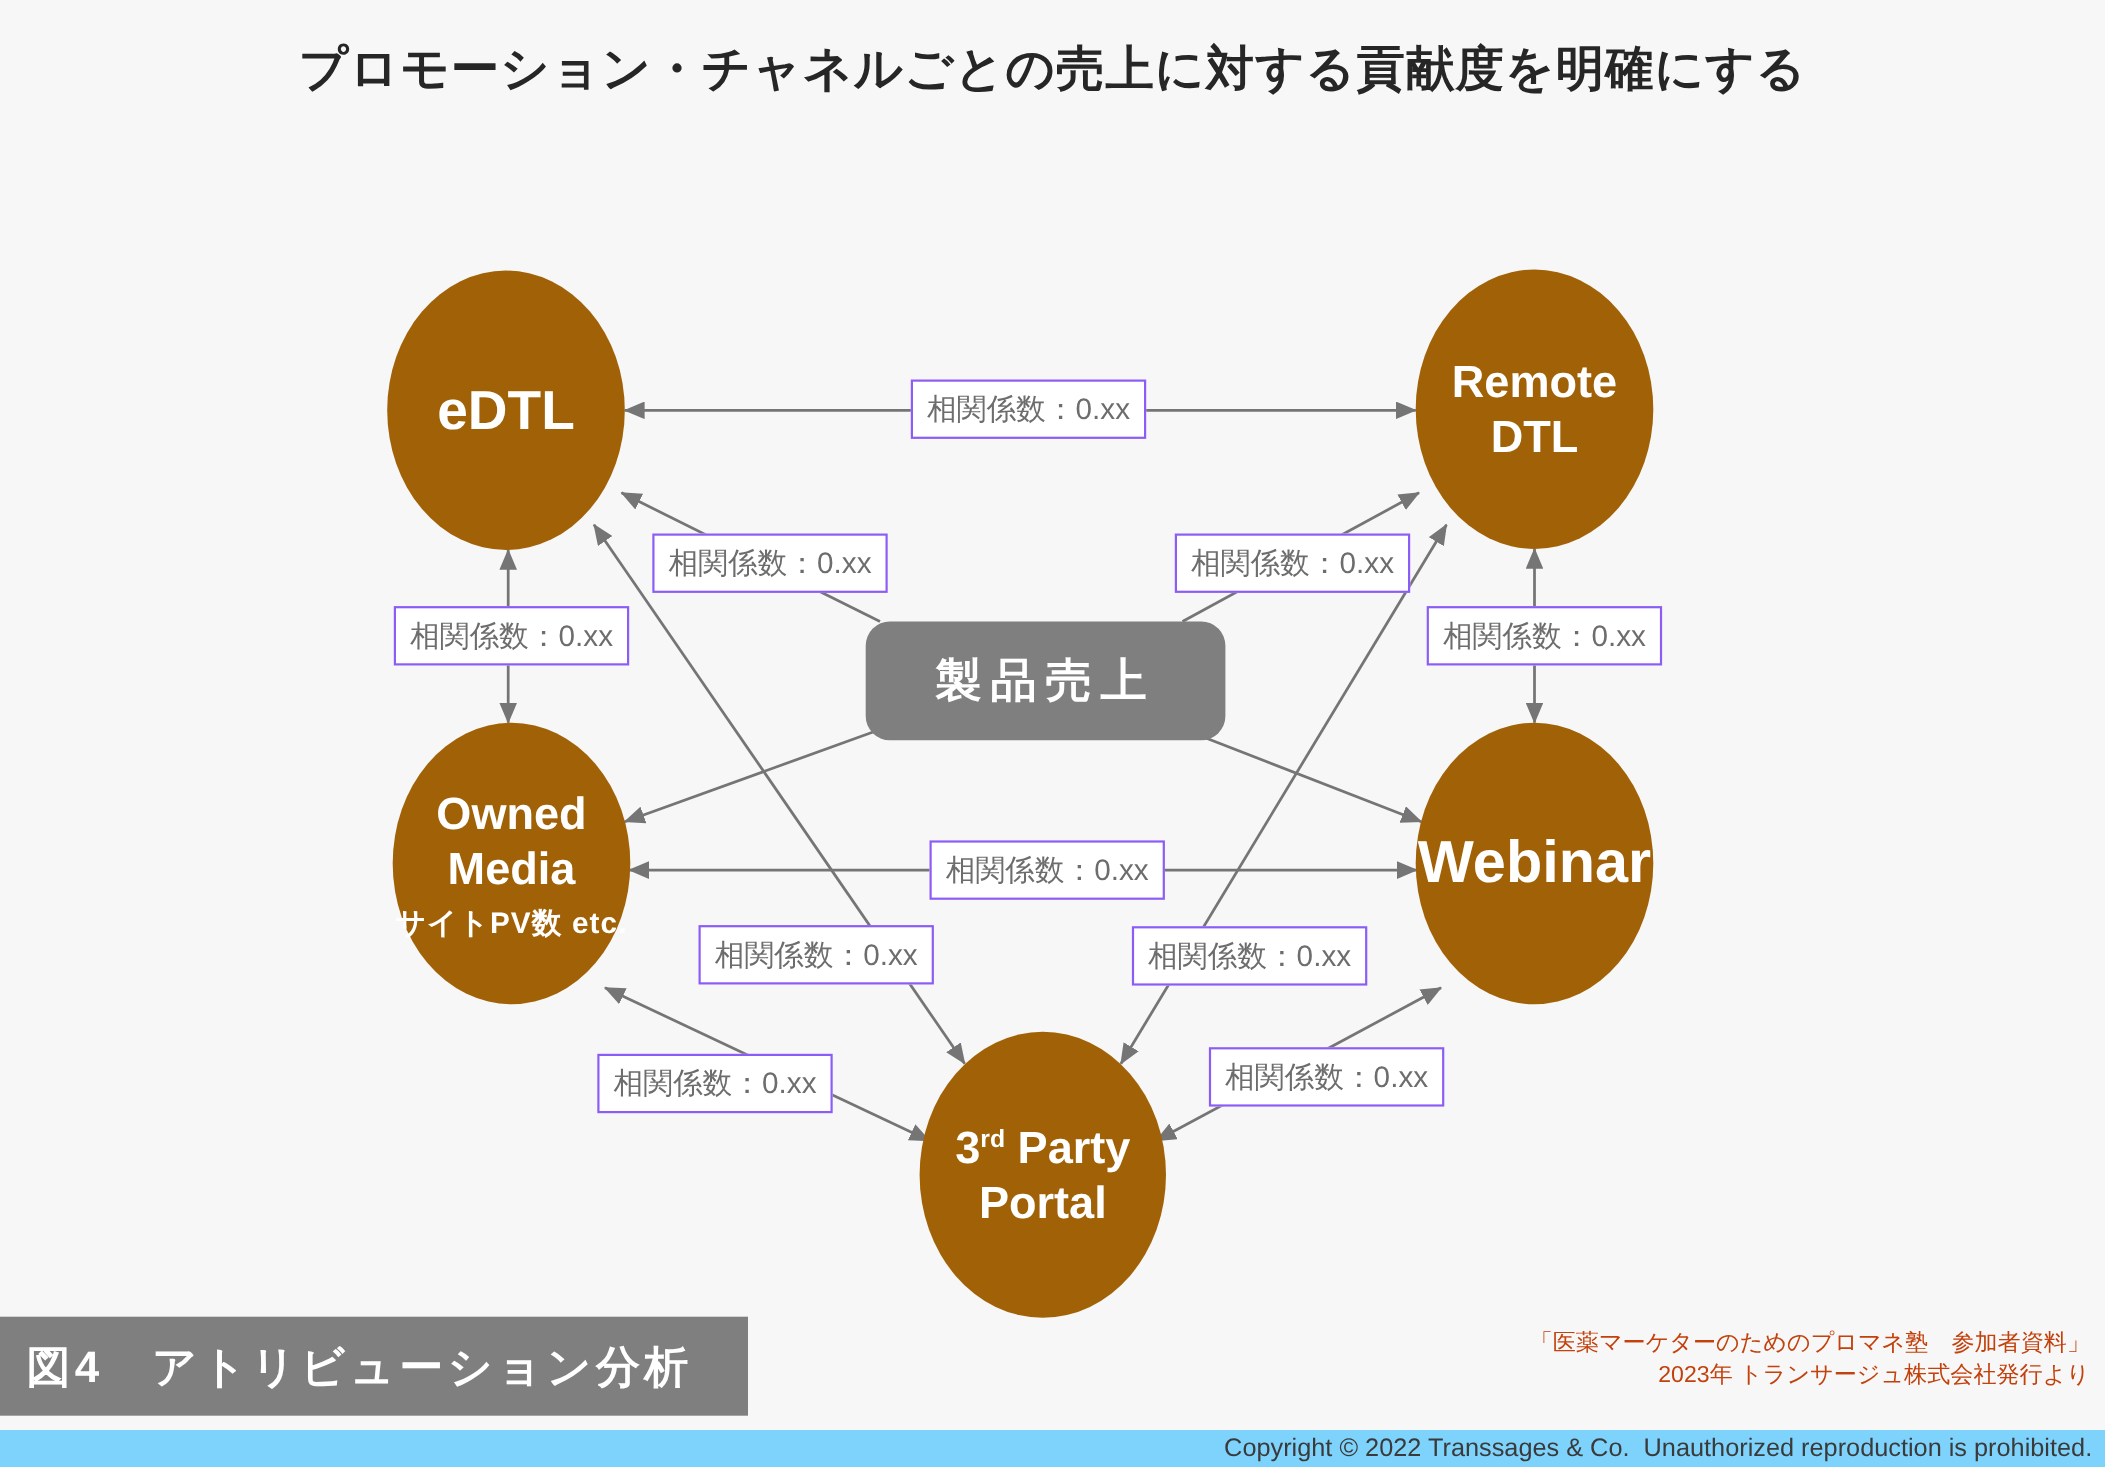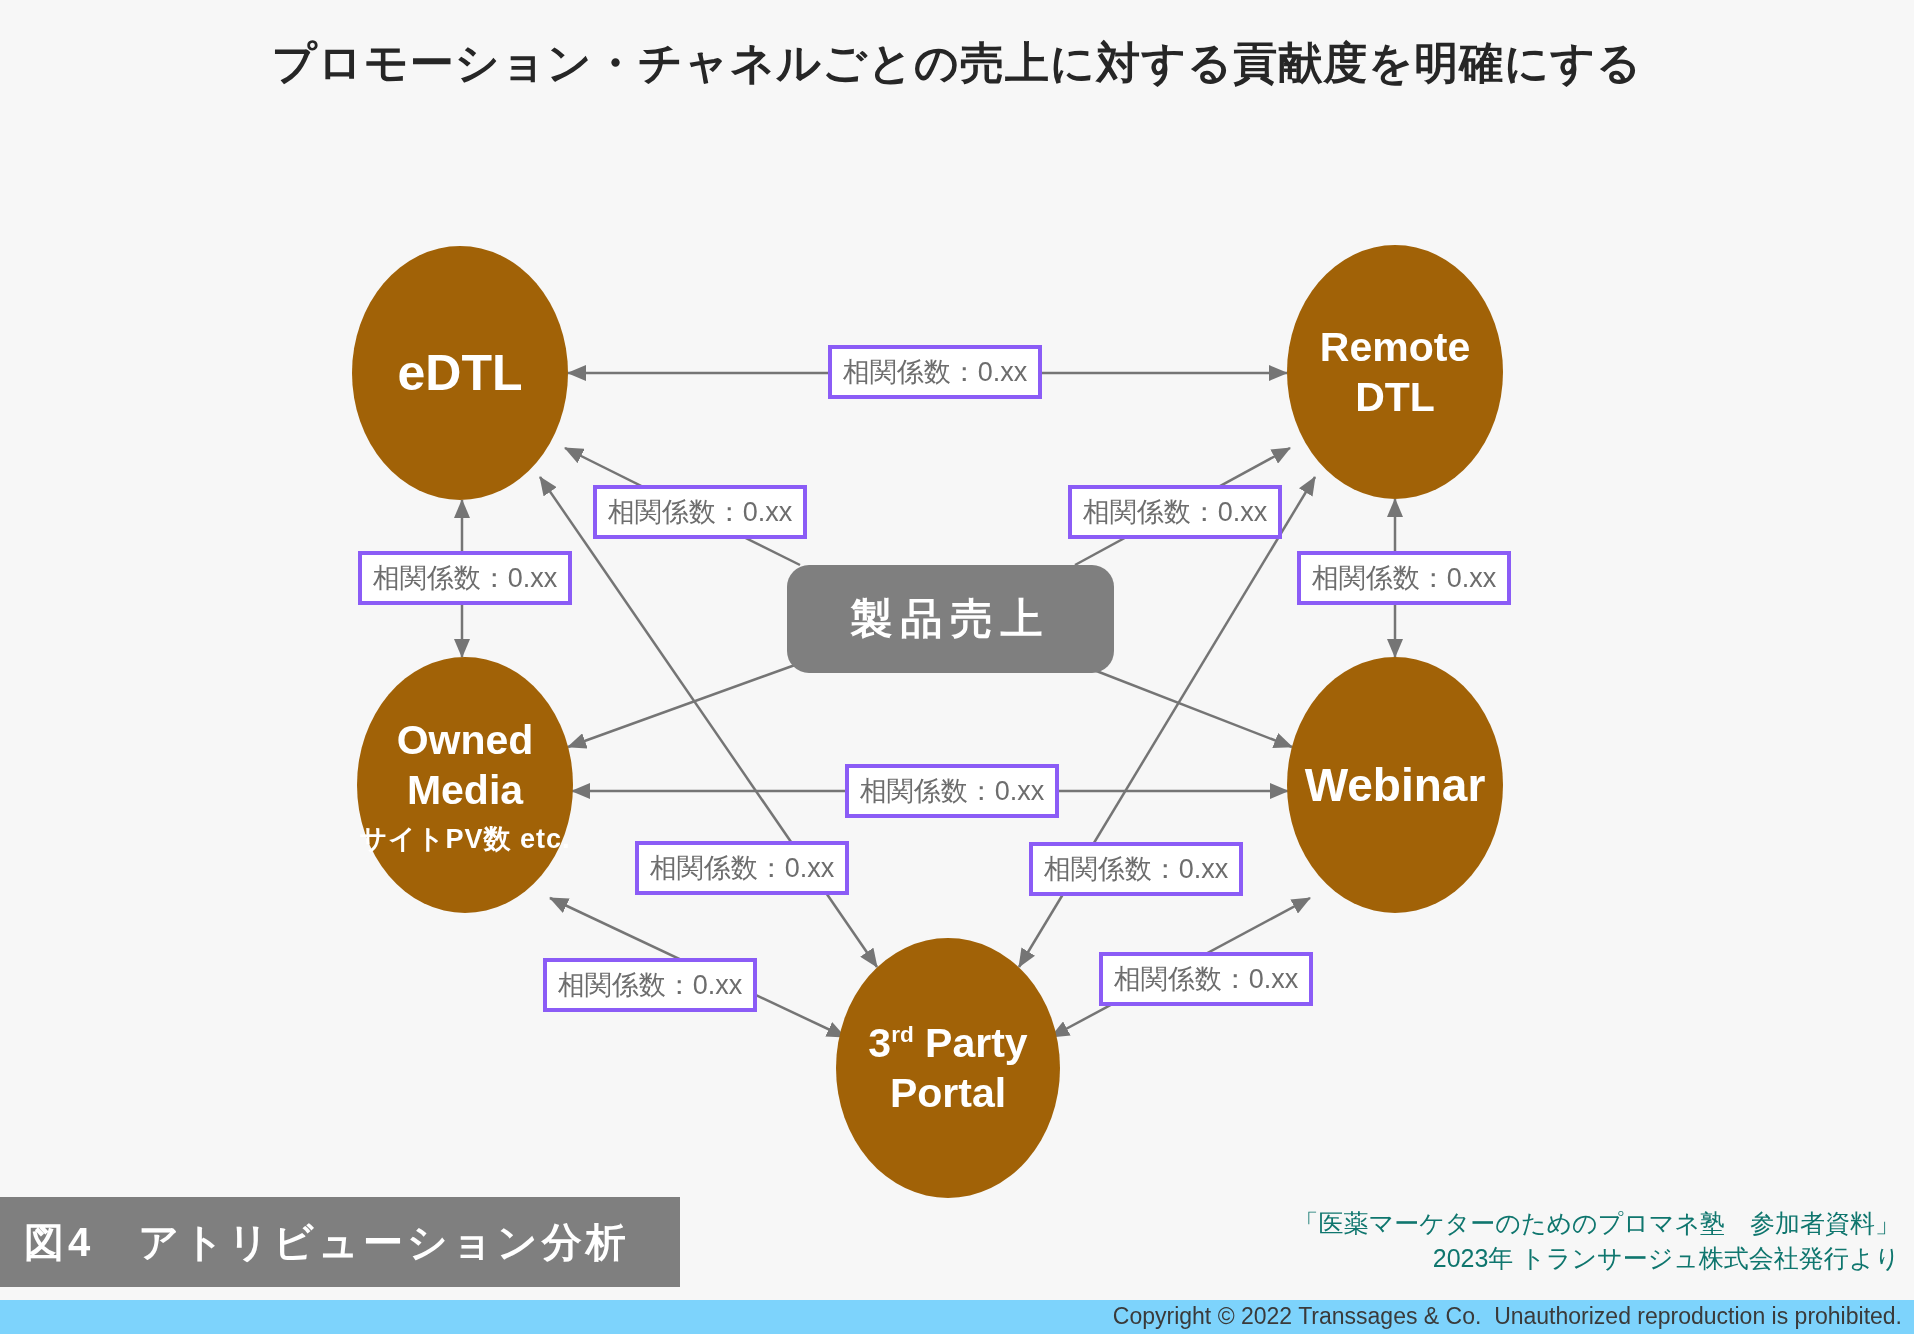--- a/index.html
+++ b/index.html
@@ -13,44 +13,44 @@
   }
   svg.connectors{position:absolute;left:0;top:0;}
   .node{
     position:absolute;border-radius:50%;background:#a16207;color:#ffffff;
     display:flex;flex-direction:column;align-items:center;justify-content:center;
     text-align:center;font-weight:600;line-height:1.22;
   }
   .node-edtl{left:352px;top:246px;width:216px;height:254px;font-size:50px;}
   .node-remote{left:1287px;top:245px;width:216px;height:254px;font-size:41px;}
   .node-owned{left:357px;top:657px;width:216px;height:256px;font-size:41px;}
-  .node-webinar{left:1287px;top:657px;width:216px;height:256px;font-size:46px;}
+  .node-webinar{left:1287px;top:657px;width:216px;height:256px;font-size:54px;}
   .node-third{left:836px;top:938px;width:224px;height:260px;font-size:41px;}
   .node-sub{font-size:27px;font-weight:600;margin-top:8px;letter-spacing:1px;}
   .node sup{font-size:55%;vertical-align:super;line-height:0;}
   .center-box{
     position:absolute;left:787px;top:565px;width:327px;height:108px;
     background:#7f7f7f;border-radius:22px;color:#ffffff;
     font-size:42px;font-weight:700;letter-spacing:8px;
     display:flex;align-items:center;justify-content:center;
   }
   .corr{
     position:absolute;width:214px;height:54px;box-sizing:border-box;
-    background:#ffffff;border:4px solid #8b5cf6;color:#6d6d6d;
+    background:#ffffff;border:2px solid #8b5cf6;color:#6d6d6d;
     font-size:27px;display:flex;align-items:center;justify-content:center;
     white-space:nowrap;
   }
   .caption-bar{
     position:absolute;left:0;top:1197px;width:680px;height:90px;box-sizing:border-box;
     background:#7f7f7f;color:#ffffff;font-size:40px;font-weight:700;letter-spacing:4px;
     display:flex;align-items:center;padding-left:24px;
   }
   .source{
     position:absolute;top:1206px;right:14px;text-align:right;
-    color:#0f766e;font-size:25px;line-height:1.4;
+    color:#c2410c;font-size:21px;line-height:1.4;
   }
   .footer{position:absolute;left:0;top:1300px;width:100%;height:34px;background:#7dd3fc;}
   .footer-text{
     position:absolute;right:12px;top:0;height:34px;line-height:32px;
     font-size:23px;color:#3a3a3a;white-space:pre;
   }
 </style>
 </head>
 <body>
 

